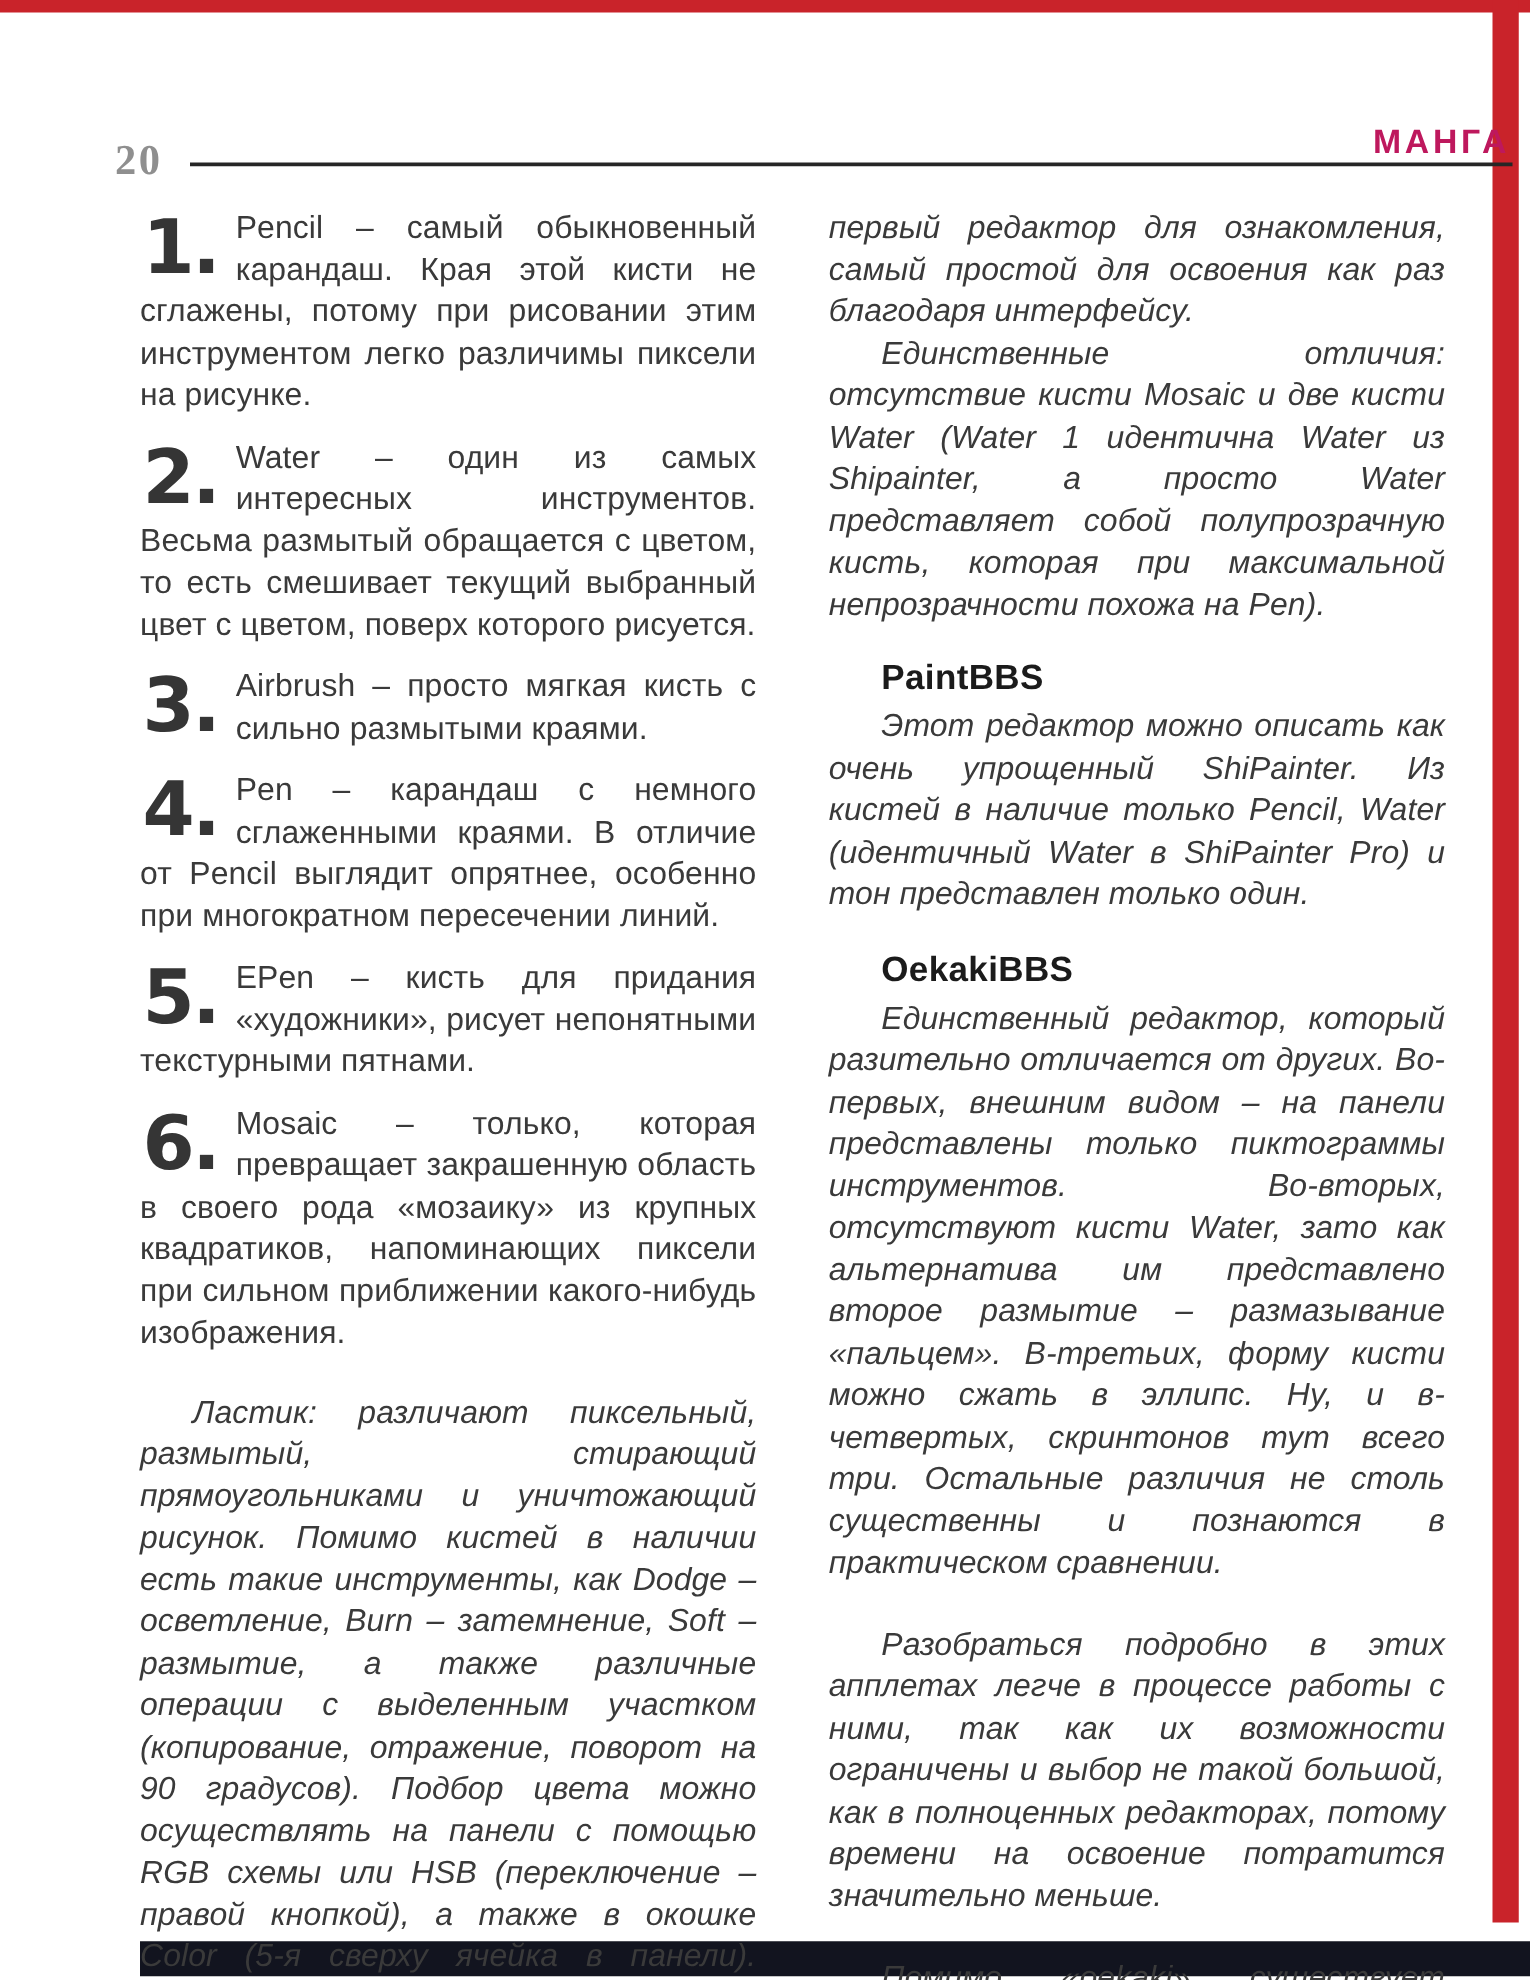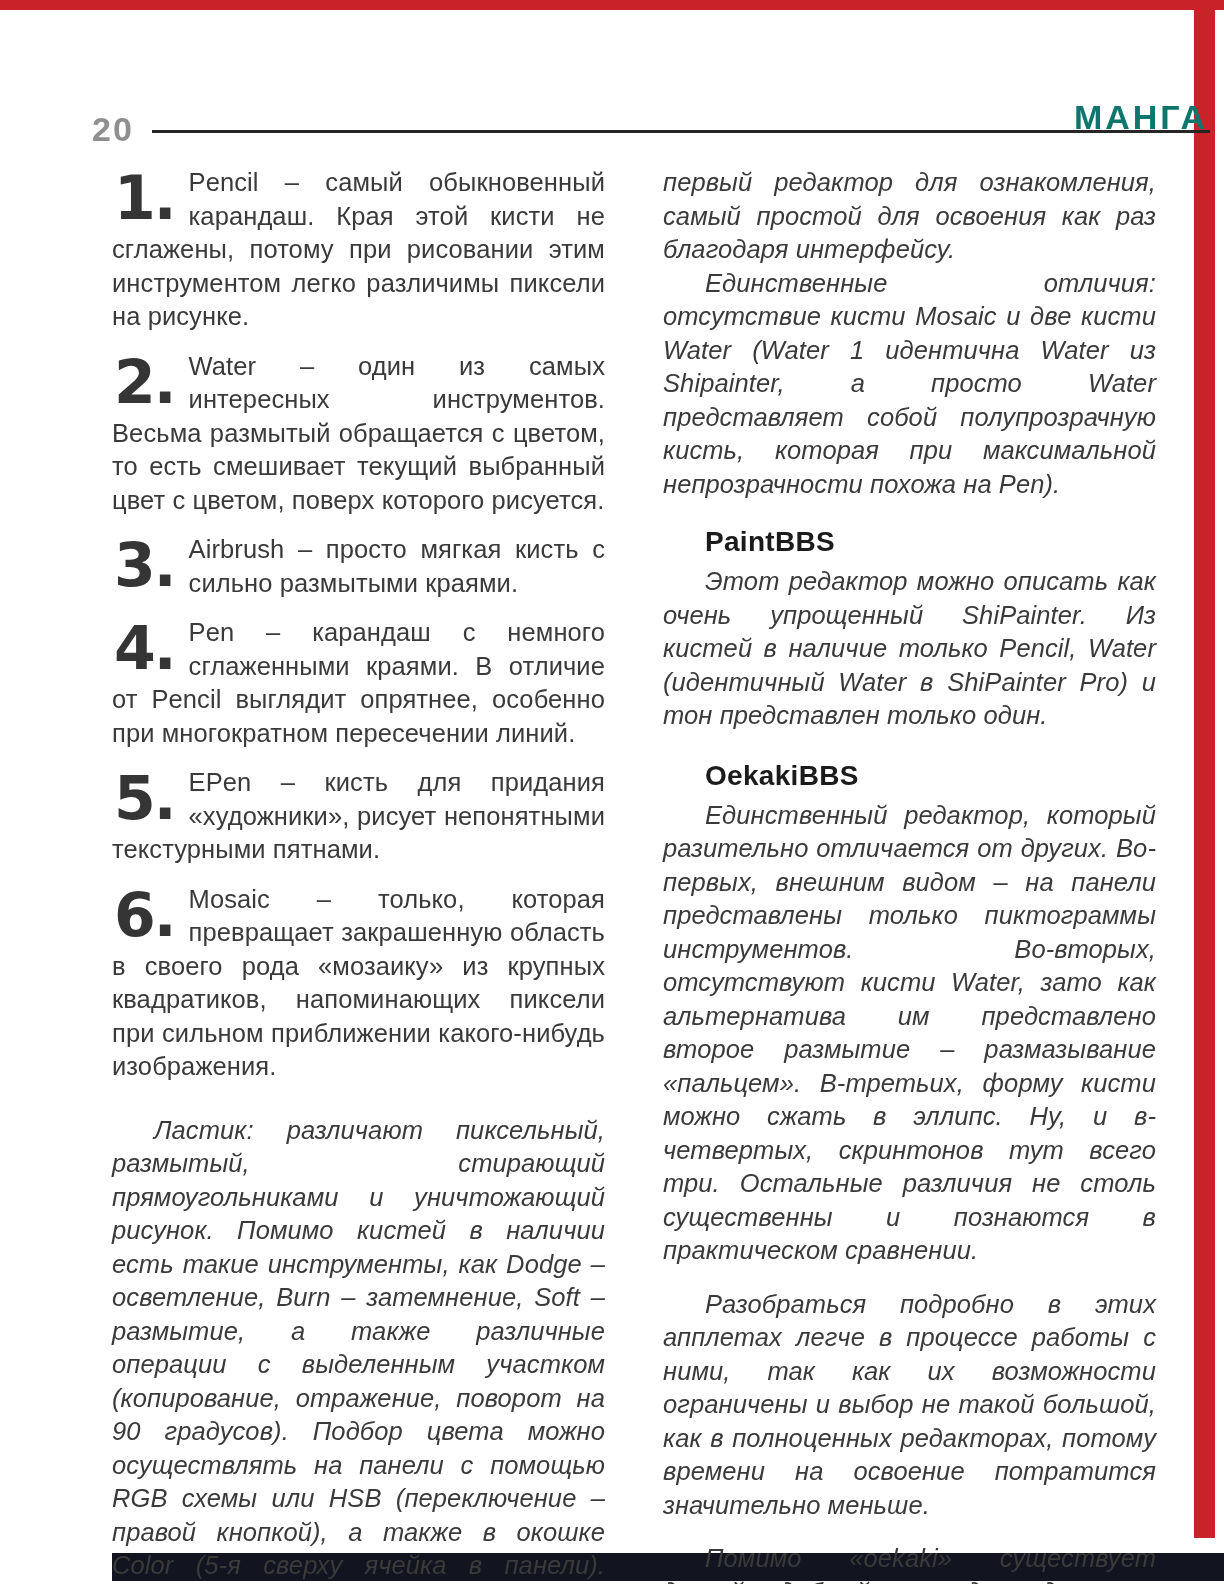--- a/index.html
+++ b/index.html
@@ -7,39 +7,39 @@
     width:1224px;height:1584px;position:relative;background:#ffffff;
     font-family:"Liberation Sans","DejaVu Sans",sans-serif;
     color:#3a3a3a;overflow:hidden;
   }
   
   .top-bar{position:absolute;top:0;left:0;width:1224px;height:10px;background:#c9232a;}
   .side-stripe{position:absolute;top:0;right:9px;width:21px;height:1538px;background:#c9232a;}
   .footer-bar{position:absolute;left:112px;right:0;bottom:3px;height:28px;background:#12141f;}
   
   .header{position:absolute;top:96px;left:0;width:1224px;height:50px;}
-  .page-number{position:absolute;left:92px;top:14px;font-size:34px;font-weight:bold;color:#8f8f8f;letter-spacing:2px;}
+  .page-number{position:absolute;left:92px;top:14px;font-size:34px;font-weight:bold;color:#8f8f8f;letter-spacing:2px;font-family:Liberation Serif, serif;}
   .header-rule{position:absolute;left:152px;top:34px;width:1058px;height:3px;background:#262626;}
-  .header-title{position:absolute;right:16px;top:2px;font-size:34px;font-weight:bold;color:#0f766e;letter-spacing:3px;}
+  .header-title{position:absolute;right:16px;top:2px;font-size:27px;font-weight:bold;color:#be185d;letter-spacing:3px;}
   
   .col{position:absolute;top:166px;width:493px;font-size:25.5px;line-height:33.5px;text-align:justify;letter-spacing:0.1px;}
   .col.left{left:112px;}
   .col.right{left:663px;}
   
   .item{margin-bottom:16px;overflow:visible;}
   .item::after{content:"";display:block;clear:both;}
   .num{
     float:left;font-family:"DejaVu Sans","Liberation Sans",sans-serif;
     font-size:60px;line-height:56px;font-weight:bold;color:#353535;
     margin:4px 14px 0 2px;letter-spacing:-2px;
   }
   .para{margin:0 0 0 0;font-style:italic;}
   .para.indent{text-indent:42px;}
   .gap-top{margin-top:30px;}
-  .gap-top-lg{margin-top:20px;}
+  .gap-top-lg{margin-top:32px;}
   h3{
     margin:26px 0 6px 0;font-size:28px;line-height:34px;color:#1b1b1b;
     text-indent:42px;font-weight:bold;letter-spacing:0.3px;
   }
   h3.first{margin-top:24px;}
 </style>
 </head>
 <body>
 
 <div class="top-bar"></div>

